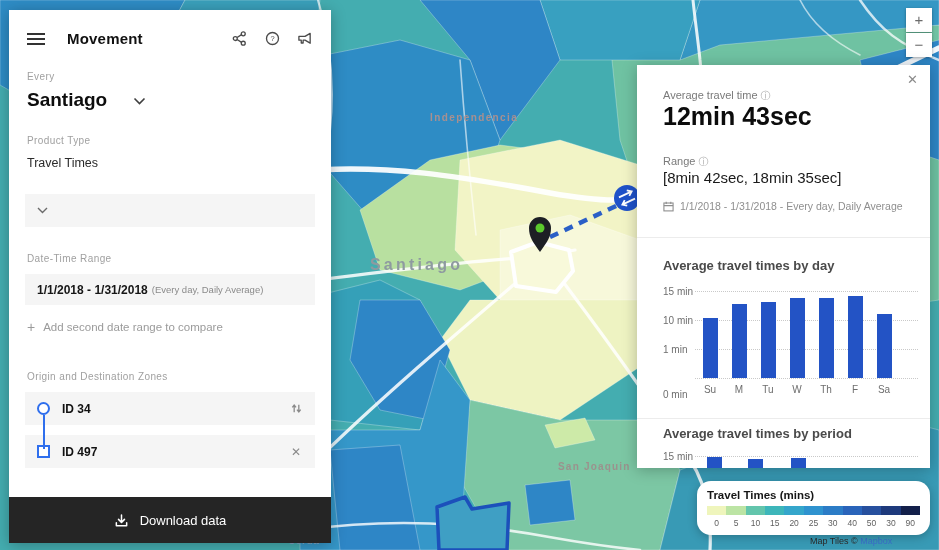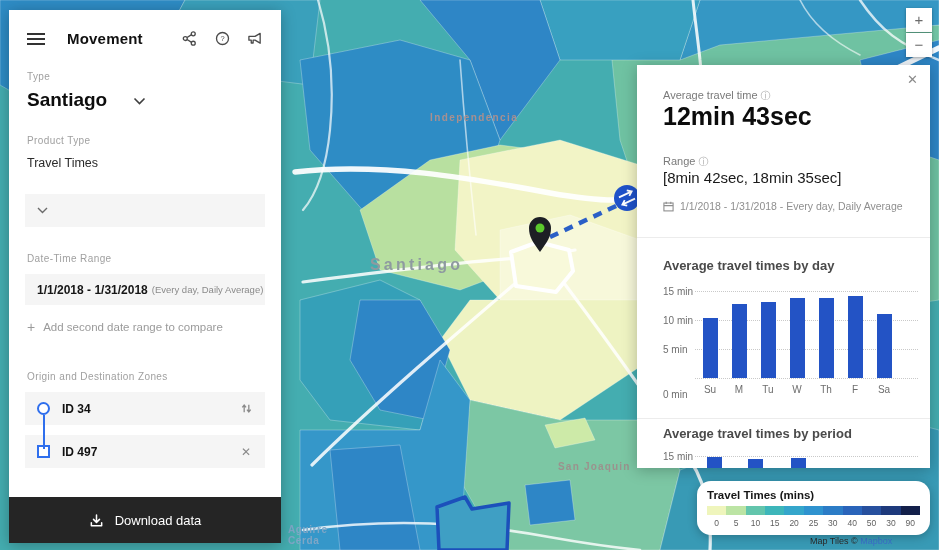--- a/index.html
+++ b/index.html
@@ -13,21 +13,21 @@
   .lbl-aguirre{left:288px;top:524px;width:66px;font-size:10px;font-weight:bold;color:#7fa6c6;letter-spacing:.06em;line-height:11px;}
   .attrib{position:absolute;left:810px;top:536px;z-index:2;font-size:9px;color:#2b2b2b;}
   .attrib .link{color:#3b6fc9;}
 
   
   .zoomctl{position:absolute;left:906px;top:8px;z-index:4;}
   .zbtn{width:26px;height:24px;background:#fff;color:#6b6b6b;font-size:15px;line-height:24px;
         text-align:center;margin-bottom:1px;box-shadow:0 1px 3px rgba(0,0,0,.35);cursor:pointer;user-select:none;}
 
   
-  .sidebar{position:absolute;left:9px;top:10px;width:272px;height:533px;background:#fff;z-index:8;
+  .sidebar{position:absolute;left:9px;top:10px;width:322px;height:533px;background:#fff;z-index:8;
            box-shadow:0 2px 14px rgba(0,0,0,.28);display:flex;flex-direction:column;}
   .sb-header{display:flex;align-items:center;padding:20px 18px 0 18px;}
   .hamb{width:18px;display:flex;flex-direction:column;gap:3px;cursor:pointer;}
   .hamb span{display:block;height:2px;background:#333;}
   .sb-title{margin-left:22px;font-size:15px;font-weight:bold;color:#111;letter-spacing:.2px;flex:1;}
   .sb-hicons{display:flex;gap:17px;align-items:center;}
   .sb-hicons .hic{width:16px;height:16px;display:flex;align-items:center;justify-content:center;cursor:pointer;}
   .sb-label{font-size:10px;color:#a0a0a0;letter-spacing:.4px;}
   .sec-city{margin:24px 18px 0;}
   .city-row{display:flex;align-items:center;margin-top:7px;}
@@ -190,21 +190,21 @@
         </div>
         <div class="hic">
           <svg width="16" height="15" viewBox="0 0 16 16" fill="none" stroke="#4a4a4a" stroke-width="1.4" stroke-linejoin="round">
             <path d="M1.5,5.8 L1.5,9.8 L4,9.8 L4,12.8 L6,12.8 L6,9.8 L8,9.8 L13.5,13 L13.5,2.6 L8,5.8 Z"></path>
           </svg>
         </div>
       </div>
     </div>
 
     <div class="sec-city">
-      <div class="sb-label">Type</div>
+      <div class="sb-label">Every</div>
       <div class="city-row">
         <span class="city-value">Santiago</span>
         <svg class="city-chev" width="13" height="9" viewBox="0 0 13 9" fill="none" stroke="#3f3f3f" stroke-width="1.6">
             <polyline points="1.5,1.5 6.5,6.5 11.5,1.5"></polyline>
           </svg>
       </div>
     </div>
 
     <div class="sec-product">
       <div class="sb-label">Product Type</div>
@@ -281,21 +281,21 @@
       <span>1/1/2018 - 1/31/2018 - Every day, Daily Average</span>
     </div>
 
     <div class="pdivider" style="top:172px"></div>
     <div class="chart-title" style="top:193px">Average travel times by day</div>
     <div class="day-chart">
         <div class="ytick" style="top: 0px;">15 min</div>
         <div class="gline" style="top: 0px;"></div>
         <div class="ytick" style="top: 29px;">10 min</div>
         <div class="gline" style="top: 29px;"></div>
-        <div class="ytick" style="top: 58px;">5 min</div>
+        <div class="ytick" style="top: 58px;">1 min</div>
         <div class="gline" style="top: 58px;"></div>
         <div class="ytick" style="top: 87px; margin-top: 16px;">0 min</div>
         <div class="gline" style="top: 87px;"></div>
         <div class="bars">
           <div class="bar" style="left: 7.5px; height: 60.32px; background: rgb(35, 83, 197);"></div>
           <div class="bar" style="left: 36.5px; height: 74.24px; background: rgb(35, 83, 197);"></div>
           <div class="bar" style="left: 65.5px; height: 75.98px; background: rgb(35, 83, 197);"></div>
           <div class="bar" style="left: 94.5px; height: 80.04px; background: rgb(35, 83, 197);"></div>
           <div class="bar" style="left: 123.5px; height: 80.04px; background: rgb(35, 83, 197);"></div>
           <div class="bar" style="left: 152.5px; height: 81.78px; background: rgb(35, 83, 197);"></div>

